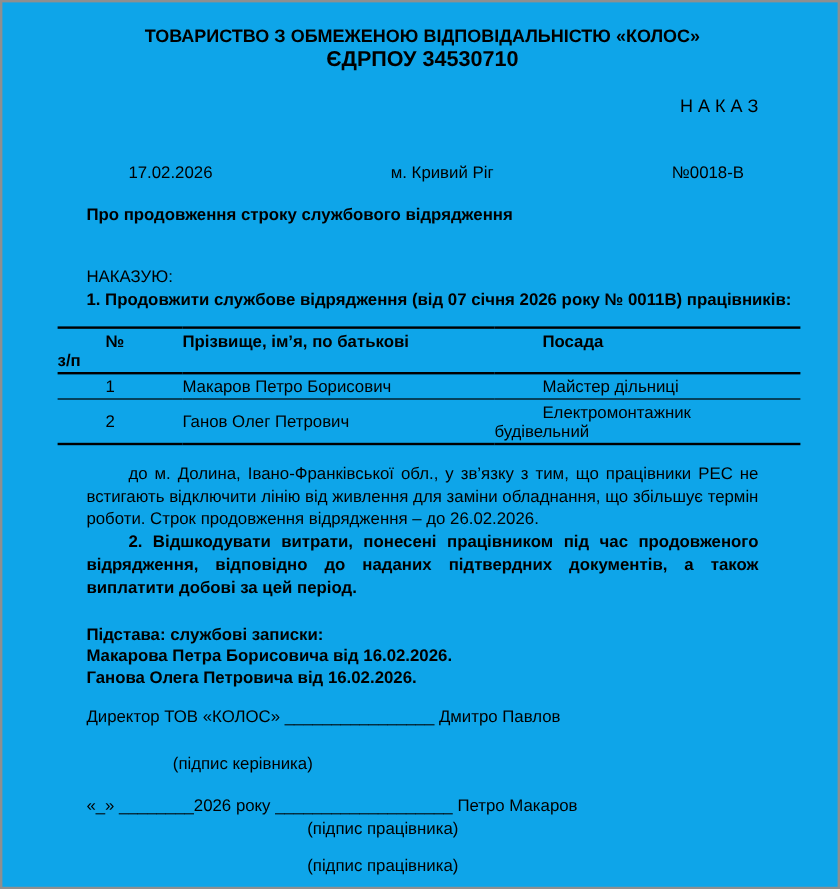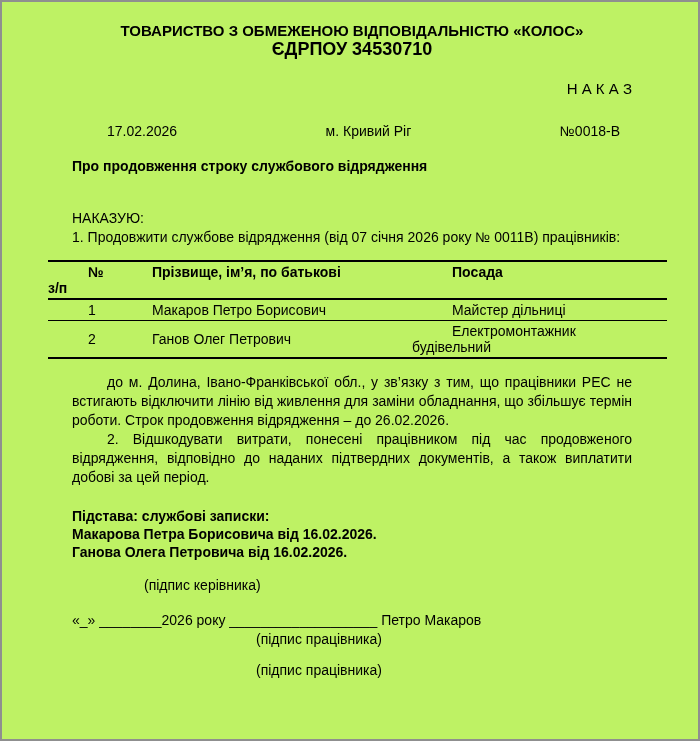--- a/index.html
+++ b/index.html
@@ -1,66 +1,66 @@
 <!DOCTYPE html>
 <html><head>
 <meta charset="utf-8">
 <style>
   html,body { margin:0; padding:0; background:#fff; }
   .page {
     position:relative;
     width:700px; height:741px;
     box-sizing:border-box;
     border:2px solid #8f8f8f;
-    background:#bef264;
+    background:#0ea5e9;
     color:#000;
     font-family:"Liberation Sans", sans-serif;
     font-size:14px;
     overflow:hidden;
   }
   .content { padding:0 66px 0 70px; }
   p { margin:0; line-height:19px; }
 
   
   .org-name { margin-top:20px; text-align:center; font-weight:bold; font-size:15px; line-height:18px; }
   .org-code { text-align:center; font-weight:bold; font-size:18px; line-height:18px; }
   .doc-type { margin-top:22px; text-align:right; font-size:15px; line-height:18px; }
-  .meta-row { display:flex; align-items:flex-start; margin-top:24px; padding-left:35px; padding-right:12px; line-height:19px;gap:24px; }
+  .meta-row { display:flex; align-items:flex-start; margin-top:36px; padding-left:35px; padding-right:12px; line-height:19px;gap:24px; }
   .meta-city { flex:1; text-align:center; }
 
   
   .subject { margin-top:16px; font-weight:bold; }
   .order-word { margin-top:33px; }
-  .item1 { white-space:nowrap; }
+  .item1 { white-space:nowrap;font-weight:bold; }
 
   
   .emp-table {
     width:619px; margin:13px 0 0 -24px;
     border-collapse:collapse; table-layout:fixed;
     border-top:2px solid #000; border-bottom:2px solid #000;
     font-size:14px;
   }
   .emp-table th, .emp-table td { padding:2px 0 2px; line-height:16px; text-align:left; font-weight:normal; }
   .emp-table thead th { font-weight:bold; vertical-align:top; border-bottom:2px solid #000; }
   .emp-table tbody td { vertical-align:middle; }
   .emp-table tbody tr.r1 td { border-bottom:1px solid #000; }
   .hang1 { display:block; padding-left:40px; }
   .hang2 { display:block; }
   td.c-num { text-indent:40px; }
   .c-pos { text-indent:40px; padding-right:20px !important; }
 
   .para { margin-top:14px; text-align:justify; text-indent:35px; }
-  .para.item2 { margin-top:0; }
+  .para.item2 { margin-top:0;font-weight:bold; }
 
   .basis { margin-top:20px;font-weight:bold; }
   .basis p { line-height:18px; }
 
   .sig { margin-top:15px; }
   .caption { line-height:19px; }
-  .cap-dir { padding-left:72px; }
+  .cap-dir { padding-left:72px;margin-top:20px; }
   .cap-emp { padding-left:184px; }
   .ack-title { margin-top:14px; }
   .ack-block { margin-top:16px; }
   .ack-block.b2 { margin-top:12px; }
 </style>
 </head>
 <body>
 
 <div class="page">
   <div class="content">
@@ -113,20 +113,25 @@
     <p class="para">до м. Долина, Івано-Франківської обл., у зв’язку з тим, що працівники РЕС не встигають відключити лінію від живлення для заміни обладнання, що збільшує термін роботи. Строк продовження відрядження – до 26.02.2026.</p>
     <p class="para item2">2. Відшкодувати витрати, понесені працівником під час продовженого відрядження, відповідно до наданих підтвердних документів, а також виплатити добові за цей період.</p>
 
     <div class="basis">
       <p>Підстава: службові записки:</p>
       <p>Макарова Петра Борисовича від 16.02.2026.</p>
       <p>Ганова Олега Петровича від 16.02.2026.</p>
     </div>
 
     <div class="sig">
+      <p class="sig-line">
+        <span>Директор ТОВ «КОЛОС»</span>
+        <span>________________</span>
+        <span>Дмитро Павлов</span>
+      </p>
       <p class="caption cap-dir">(підпис керівника)</p>
     </div>
 
 
     <div class="ack-block">
       <p class="sig-line">
         <span>«_» ________2026 року</span>
         <span>___________________</span>
         <span>Петро Макаров</span>
       </p>

